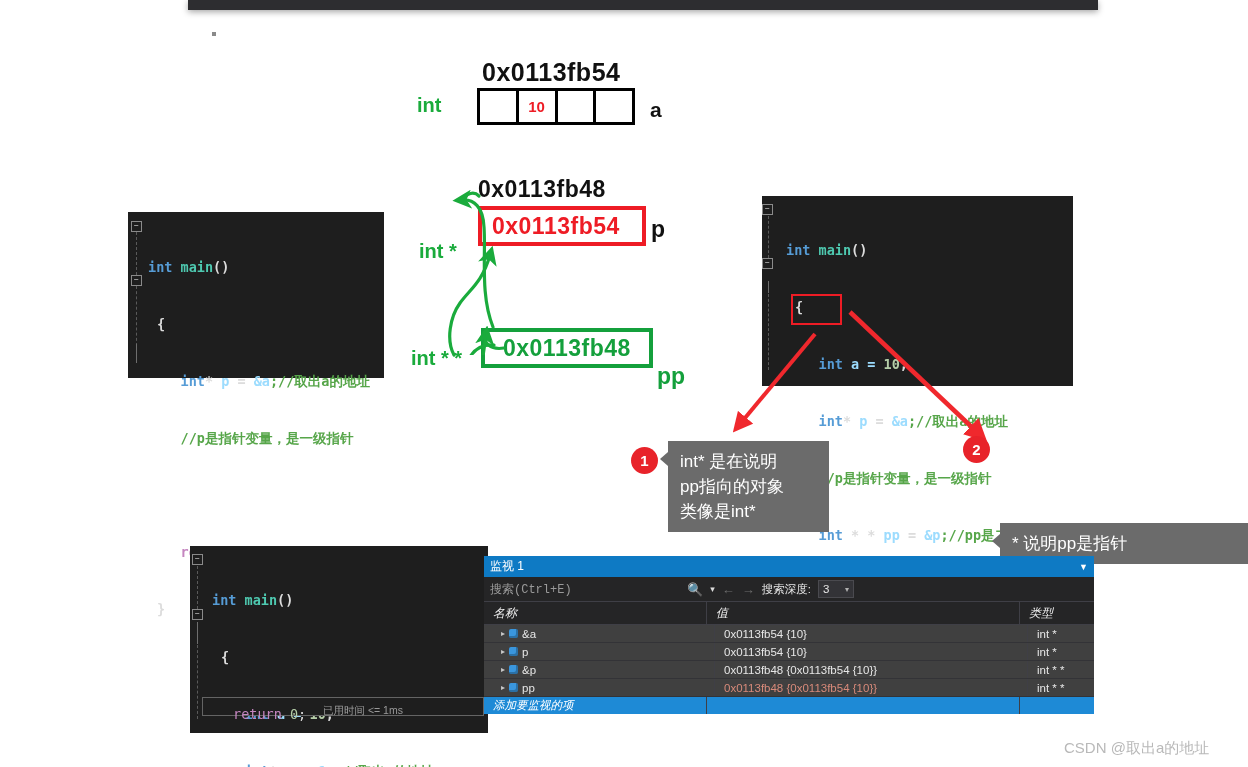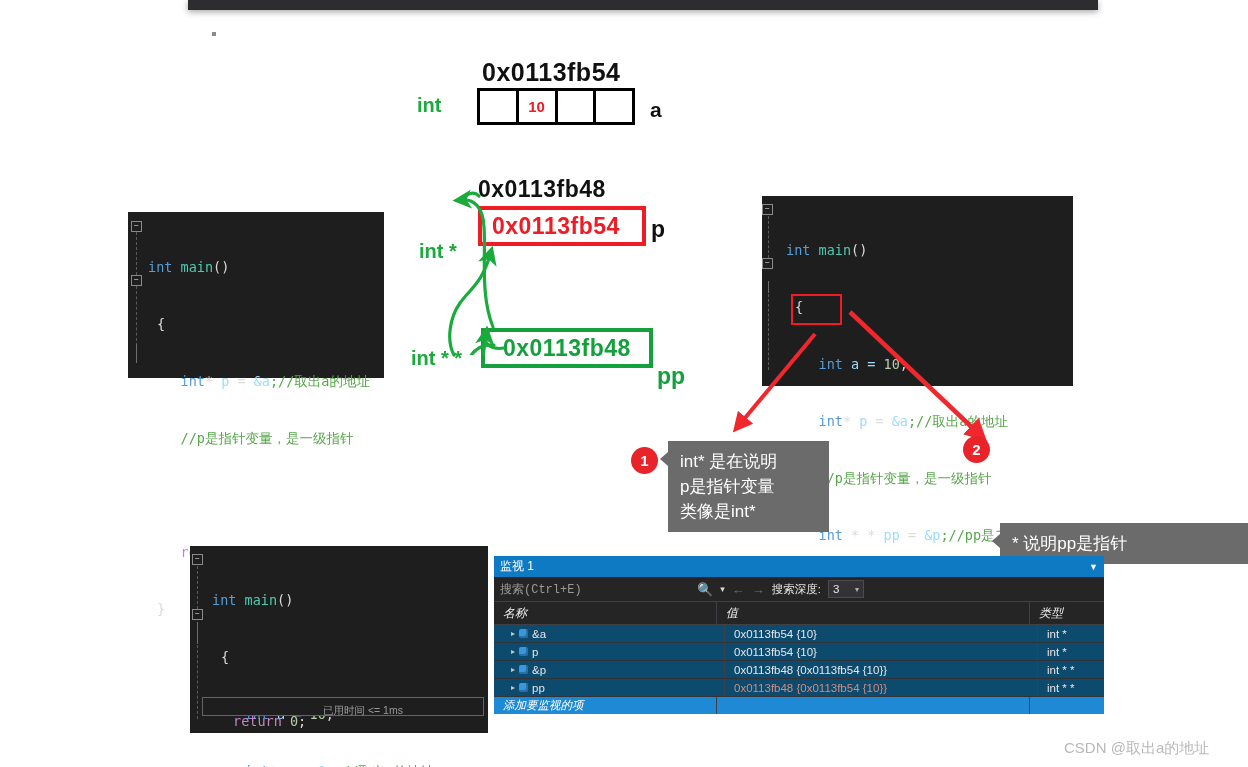--- a/index.html
+++ b/index.html
@@ -35,21 +35,21 @@
     color:#c8c8c8;font-size:8px;line-height:7px;text-align:center;
     font-family:"DejaVu Sans Mono",monospace;background:#1e1e1e;
   }
   .vline{position:absolute;width:0;border-left:1px dashed #5a5a5a;}
   .vline-solid{position:absolute;width:0;border-left:1px solid #6e6e6e;}
 
   #code-left{left:128px;top:212px;width:256px;height:166px;}
   #code-right{left:762px;top:196px;width:311px;height:190px;}
   #code-bottom{left:190px;top:546px;width:298px;height:187px;}
 
-  .code-lines{position:absolute;left:20px;top:8px;}
+  .code-lines{position:absolute;left:20px;top:8px;font-weight:bold;}
 
   
   #int-star-box{left:791px;top:294px;width:51px;height:31px;
                 border:2px solid #ee1c25;box-sizing:border-box;}
 
   
   #cur-line{left:202px;top:697px;width:282px;height:19px;
             border:1px solid #646464;box-sizing:border-box;background:#1e1e1e;}
 
   
@@ -80,21 +80,21 @@
   .callout{background:#6b6b6b;color:#fff;padding:8px 12px;font-size:17px;line-height:25px;
            white-space:pre-line;position:relative;}
   .callout::before{content:"";position:absolute;left:-8px;top:11px;border-top:7px solid transparent;
                    border-bottom:7px solid transparent;border-right:8px solid #6b6b6b;}
   #callout1-badge{left:631px;top:447px;}
   #callout1{left:668px;top:441px;width:137px;}
   #callout2-badge{left:963px;top:436px;}
   #callout2{left:1000px;top:432px;}
 
   
-  #watch{left:494px;top:556px;width:610px;height:155px;background:#0c4a6e;
+  #watch{left:484px;top:556px;width:610px;height:155px;background:#404040;
          font-size:11.5px;color:#e6e6e6;}
   #watch-title{height:21px;background:#0e7ac4;display:flex;align-items:center;padding:0 6px;
                justify-content:space-between;}
   #watch-title .t{font-size:12px;color:#fff;}
   #watch-search{height:24px;background:#252526;display:flex;align-items:center;gap:7px;padding:0 6px;
                 border-bottom:1px solid #3f3f46;}
   #watch-search .sbox{width:190px;color:#9a9a9a;font-size:12px;font-family:Liberation Mono, monospace;}
   .tb-icon{color:#dcdcdc;font-size:13px;}
   .tb-icon.dim{color:#6d6d6d;}
   .depth-box{background:#333337;border:1px solid #4a4a4f;padding:0 4px;min-width:26px;
@@ -212,21 +212,21 @@
 </svg>
 <svg class="abs" style="left:432px;top:245px;width:110px;height:115px;">
   <path d="M22,110 C14,95 18,72 28,58 C38,44 50,38 58,10" fill="none" stroke="#1aab3c" stroke-width="3.2" stroke-linecap="round" marker-end="url(#ag)"></path>
 </svg>
 <svg class="abs" style="left:478px;top:330px;width:60px;height:30px;">
   <path d="M6,2 C6,14 12,20 26,18" fill="none" stroke="#1aab3c" stroke-width="3" stroke-linecap="round"></path>
 </svg>
 
 <div class="abs badge" id="callout1-badge">1</div>
 <div class="abs callout" id="callout1">int* 是在说明
-p是指针变量
+pp指向的对象
 类像是int*</div>
 <div class="abs badge" id="callout2-badge">2</div>
 <div class="abs callout" id="callout2">* 说明pp是指针</div>
 
 <div class="abs codeblock" id="code-bottom">
   <div class="gutter">
     <div class="fold" style="left:2px;top:8px;">−</div>
     <div class="vline" style="left:7px;top:20px;height:43px;"></div>
     <div class="fold" style="left:2px;top:63px;">−</div>
     <div class="vline-solid" style="left:7px;top:76px;height:22px;"></div>
@@ -238,21 +238,21 @@
     <div>&nbsp;&nbsp;&nbsp;&nbsp;<span class="k-blue">int</span><span class="k-var"> a = </span><span class="k-num">10</span><span class="k-white">;</span></div>
     <div>&nbsp;&nbsp;&nbsp;&nbsp;<span class="k-blue">int</span><span class="k-white">* </span><span class="k-var">p</span><span class="k-white"> = </span><span class="k-var">&amp;a</span><span class="k-green">;//取出a的地址</span></div>
     
     
     
     
     
   </div>
 </div>
 <div class="abs codeblock" id="cur-line">
-  <span style="position:absolute;left:30px;top:14px;"><span class="k-purple">return</span><span class="k-num"> 0</span><span class="k-white">;</span></span>
+  <span style="position:absolute;left:30px;top:7px;"><span class="k-purple">return</span><span class="k-num"> 0</span><span class="k-white">;</span></span>
   <span style="position:absolute;left:120px;top:3px;font-size:10.5px;color:#9a9a9a;font-family:'Liberation Sans',sans-serif;">已用时间 &lt;= 1ms</span>
 </div>
 
 <div class="abs" id="watch">
   <div id="watch-title">
     <span class="t">监视 1</span>
     <span style="font-size:9px;color:#fff;">▼</span>
   </div>
   <div id="watch-search">
     <div class="sbox">搜索(Ctrl+E)</div>

